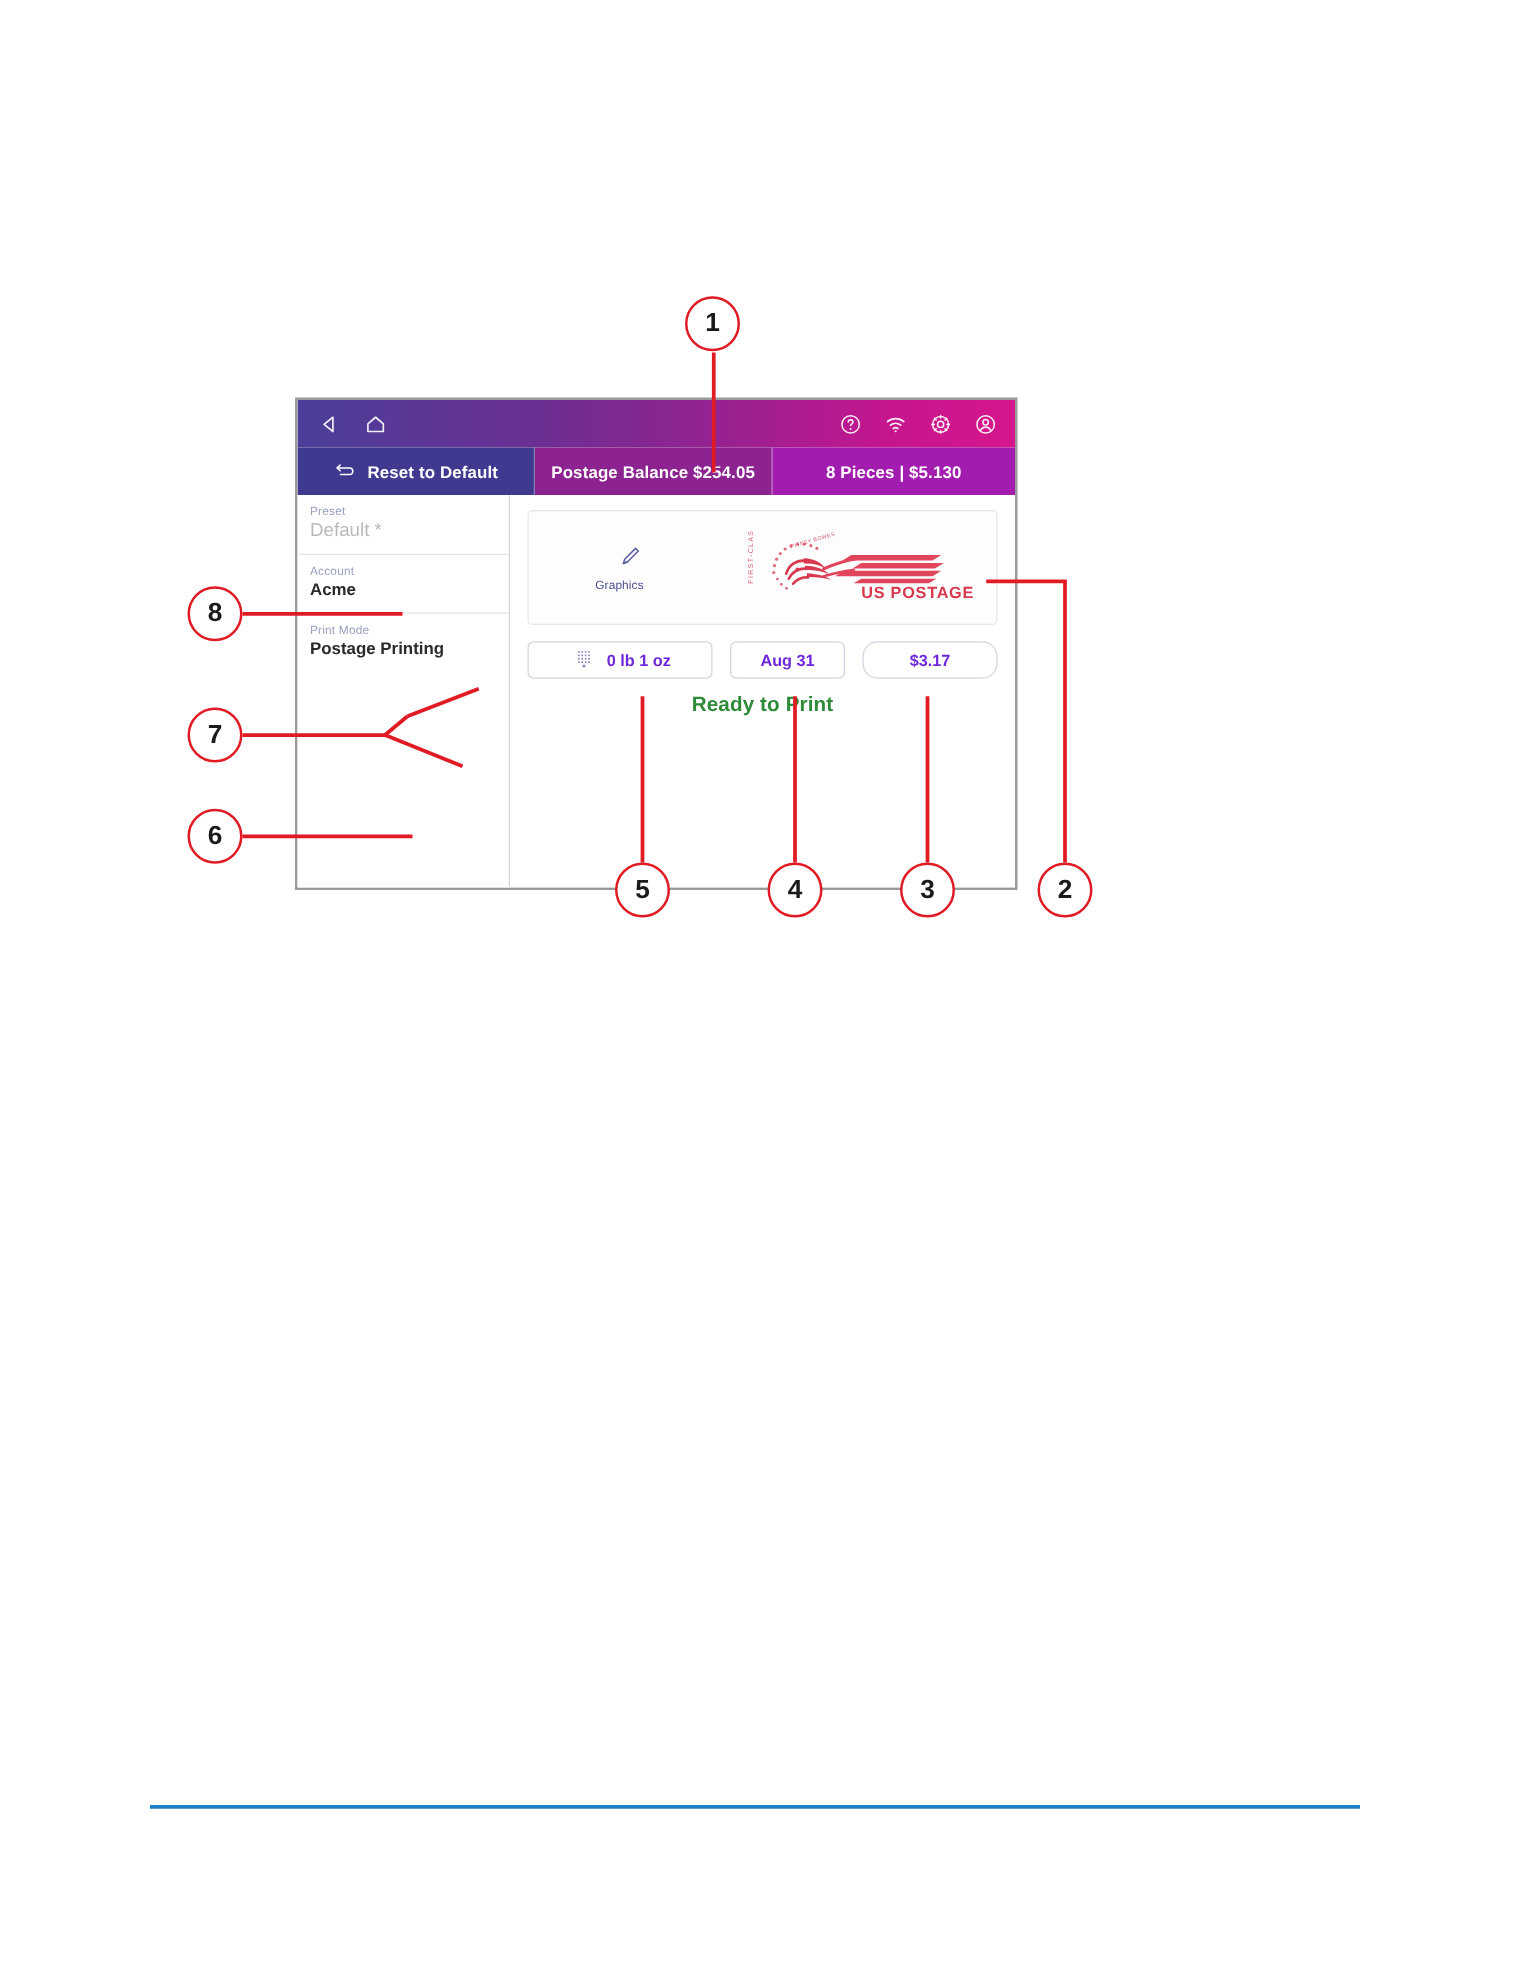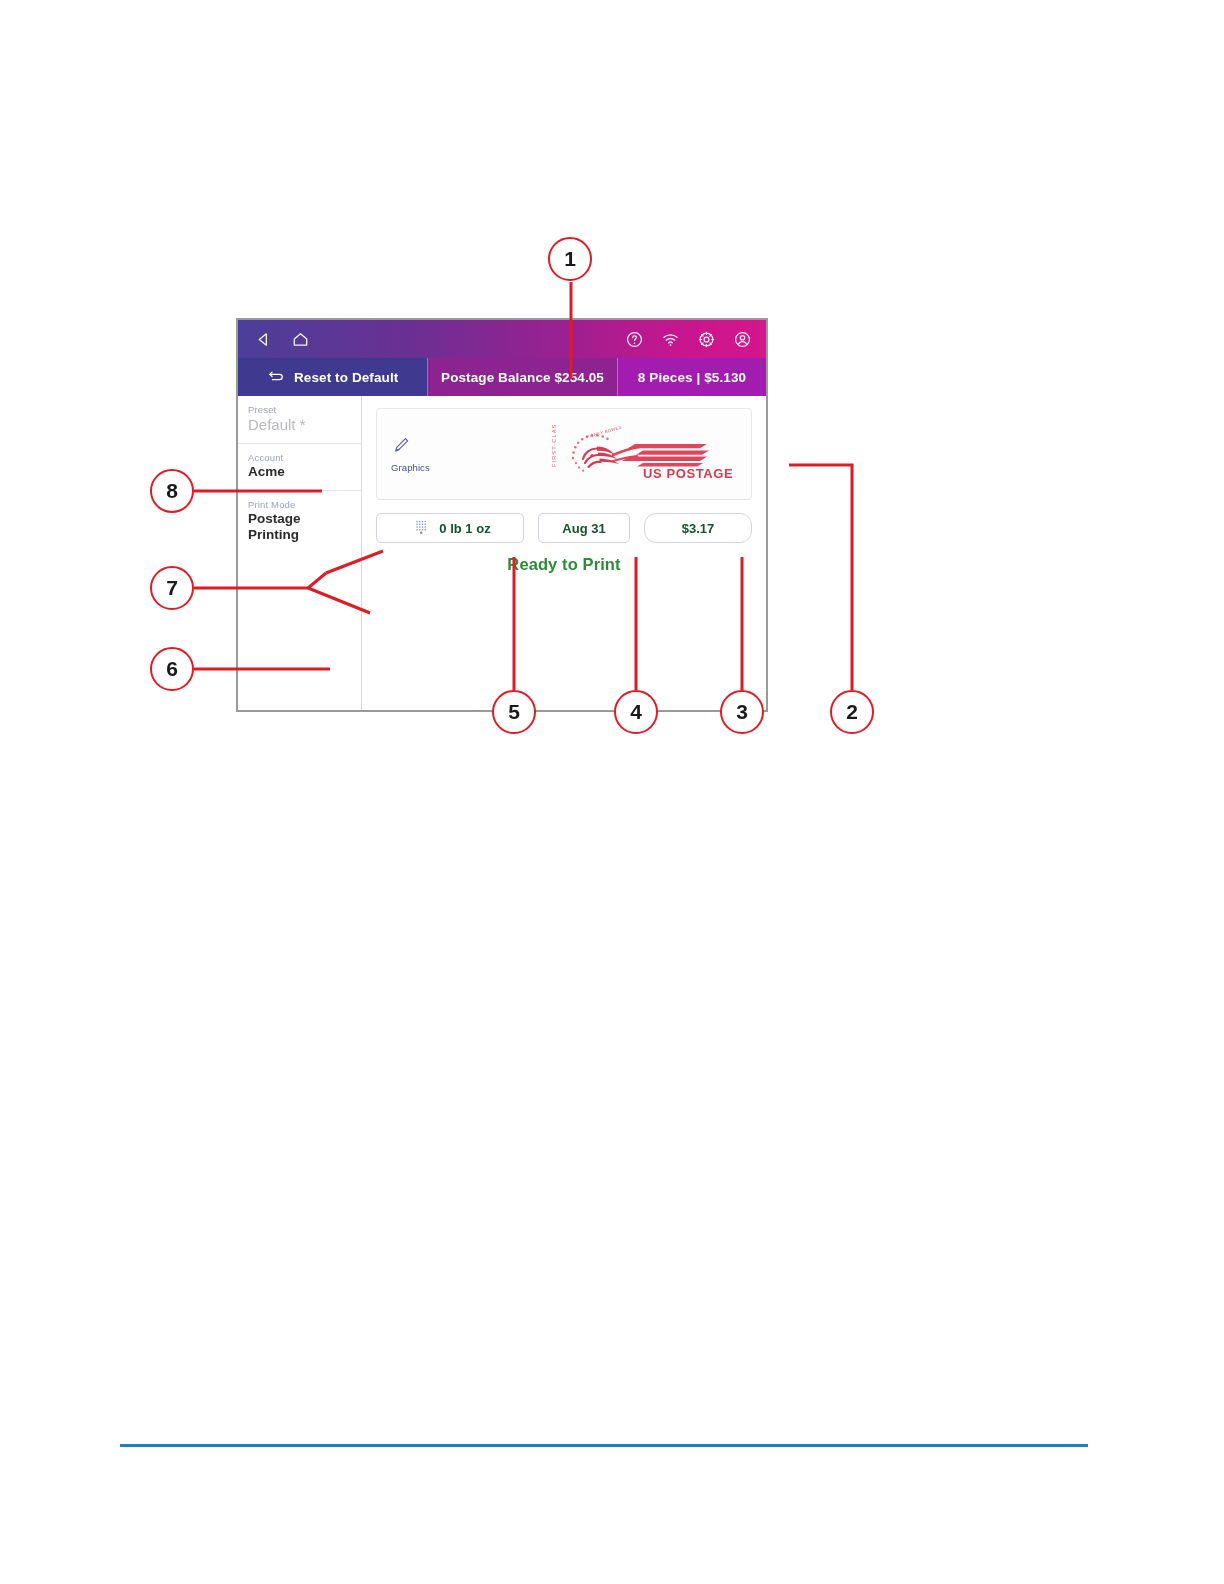--- a/index.html
+++ b/index.html
@@ -13,21 +13,21 @@
     position: relative;
     font-family: "Liberation Sans", sans-serif;
     overflow: hidden;
   }
 
   
   .device {
     position: absolute;
     left: 236px;
     top: 318px;
-    width: 532px;
+    width: 578px;
     height: 394px;
     background: #ffffff;
     border: 2px solid #9a9a9a;
     box-sizing: border-box;
     overflow: hidden;
     z-index: 5;
   }
 
   
   .statusbar {
@@ -144,21 +144,21 @@
     display: flex;
     align-items: center;
     box-sizing: border-box;
     padding: 0 14px;
     background: #fdfdfe;
   }
   .graphics-btn {
     width: 78px;
     display: flex;
     flex-direction: column;
-    align-items: flex-start;
+    align-items: flex-end;
     gap: 2px;
   }
   .graphics-label {
     font-size: 9.5px;
     color: #4a4f8c;
     letter-spacing: .1px;
   }
   .stamp-wrap {
     flex: 1;
     display: flex;
@@ -176,21 +176,21 @@
   .opt-btn {
     border: 1px solid #d3d4e2;
     border-radius: 5px;
     height: 30px;
     display: flex;
     align-items: center;
     justify-content: center;
     gap: 9px;
     font-size: 13px;
     font-weight: 700;
-    color: #14532d;
+    color: #6d28d9;
     background: #ffffff;
     box-sizing: border-box;
   }
   .opt-weight { width: 148px; padding-left: 4px; }
   .opt-date { width: 92px; }
   .opt-price { width: 108px; border-radius: 12px; }
 
   .ready {
     text-align: center;
     color: #2e8b38;

